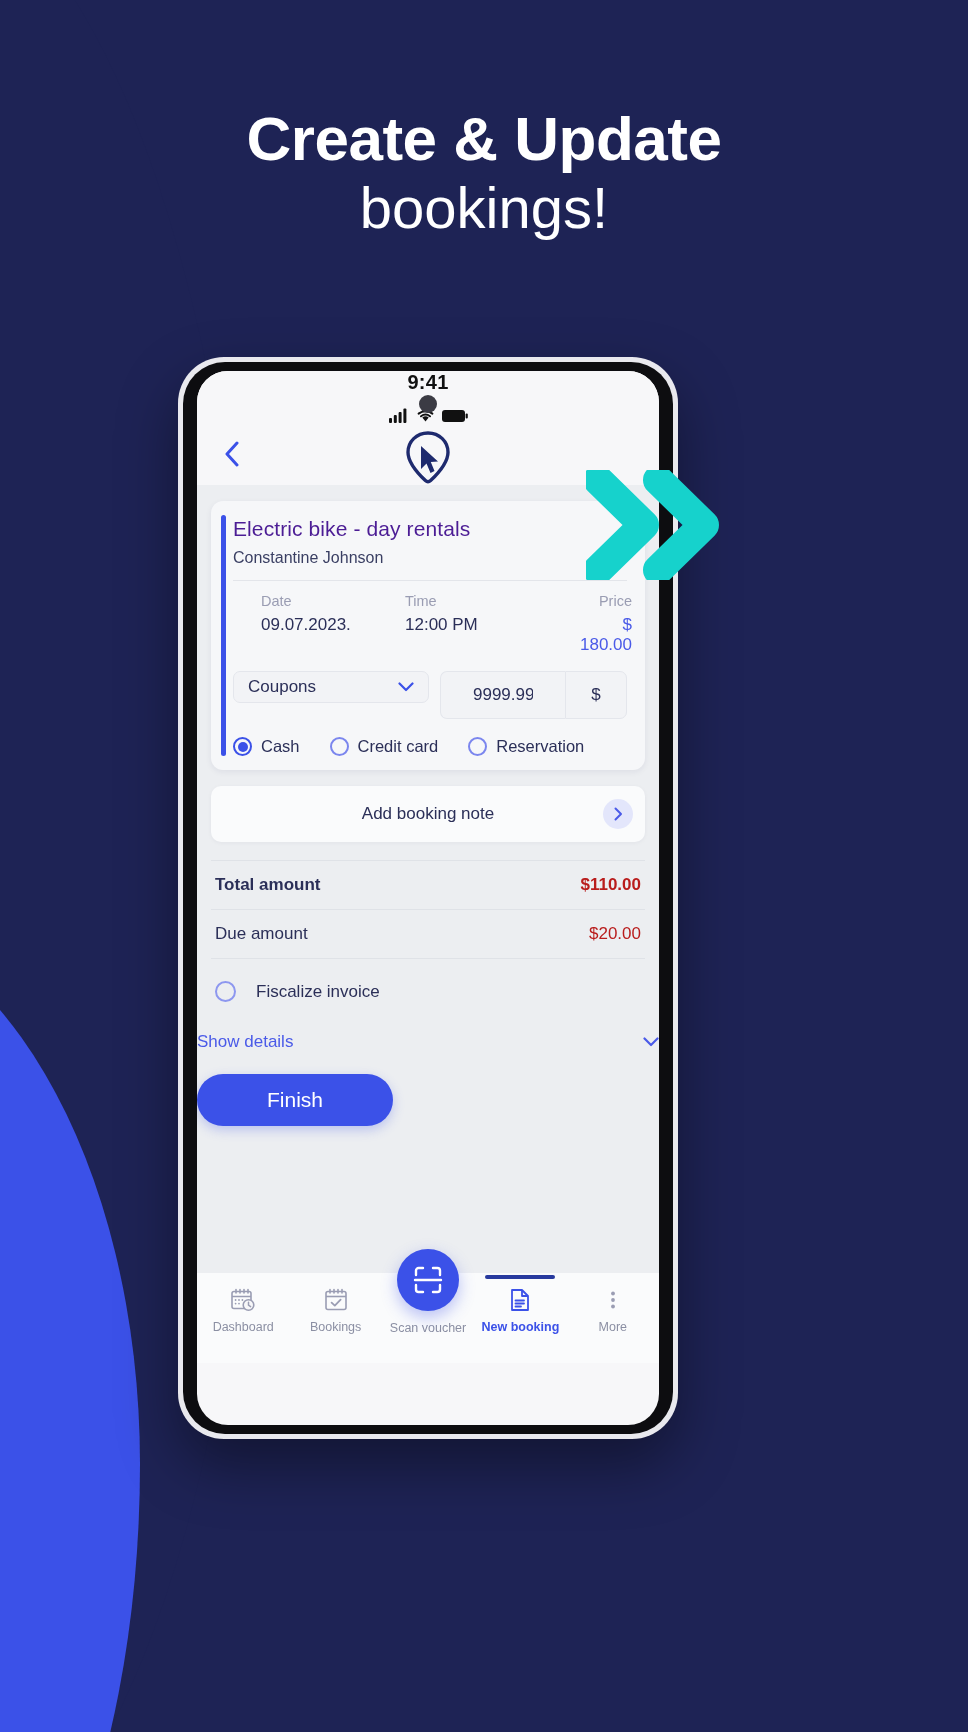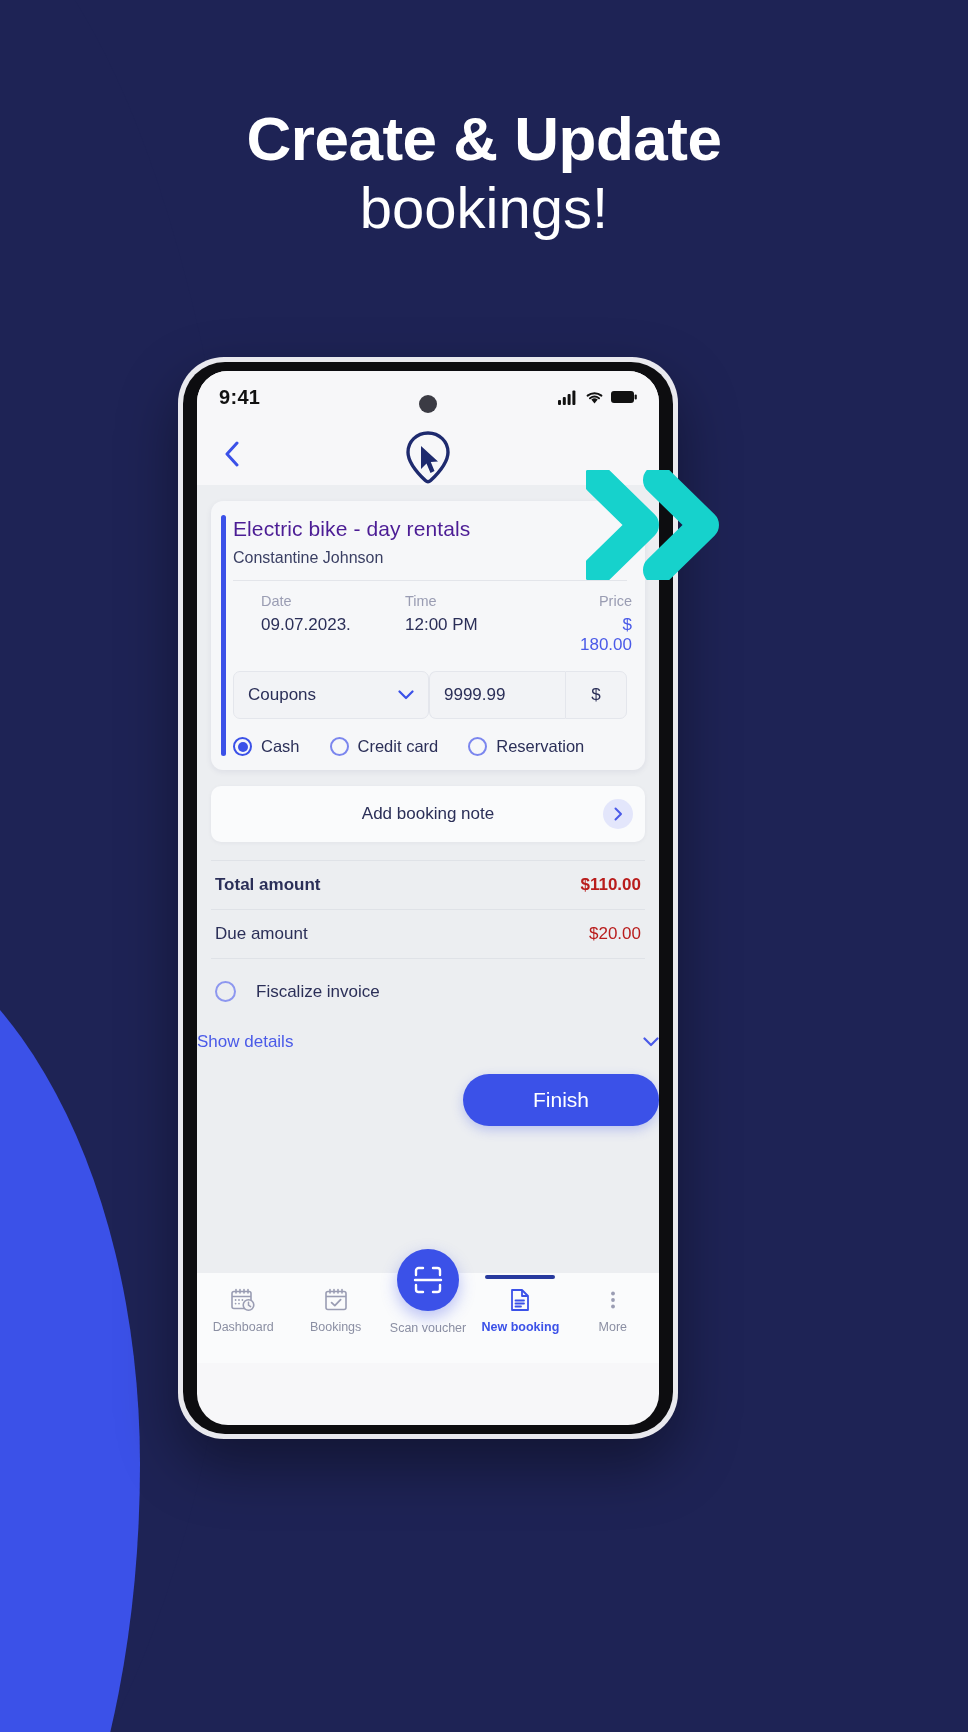--- a/index.html
+++ b/index.html
@@ -105,20 +105,21 @@
   }
 
   
   .statusbar {
     position: relative;
     height: 52px;
     display: flex; align-items: center;
     justify-content: space-between;
     padding: 0 22px;
     background: #f7f7f9;
+    flex-direction: column;
   }
   .status-time {
     font-size: 20px; font-weight: 700; color: #111;
     letter-spacing: .3px;
   }
   .status-icons { display: flex; align-items: center; gap: 7px; }
 
   
   .appbar {
     position: relative;
@@ -185,39 +186,40 @@
   .meta-value { font-size: 17px; color: #2b2f58; margin-top: 6px; }
   .meta-value.accent { color: #4a5ae8; }
 
   .inputs-row {
     display: flex;
     margin-top: 16px;
     gap: 0;
   }
   .sel-box {
     flex: 0 0 196px;
-    height: 48px;
+    height: 32px;
     background: #f2f3f6;
     border: 1px solid #e4e6ec;
     border-radius: 7px;
     display: flex; align-items: center;
     justify-content: space-between;
     padding: 3px 14px;
     cursor: pointer;
   }
   .sel-box span { font-size: 17px; color: #2b2f58; }
   .amt-box {
     flex: 1;
     height: 48px;
+    margin-left: 11px;
     background: #f2f3f6;
     border: 1px solid #e4e6ec;
     border-right: none;
     border-radius: 7px 0 0 7px;
     display: flex; align-items: center;
-    padding: 0 14px;
+    padding: 0 32px;
   }
   .amt-box input {
     width: 100%; border: none; background: transparent; outline: none;
     font-size: 17px; color: #2b2f58; font-family: inherit;
   }
   .cur-box {
     flex: 0 0 62px;
     height: 48px;
     background: #f2f3f6;
     border: 1px solid #e4e6ec;
@@ -294,21 +296,21 @@
   }
   .fiscal-label { font-size: 17px; color: #2b2f58; }
 
   .show-details {
     margin-top: 30px;
     display: flex; align-items: center; justify-content: space-between;
     gap: 23px; cursor: pointer;
   }
   .show-details .lbl { font-size: 17px; color: #4a5ae8; }
 
-  .finish-wrap { margin-top: 22px; display: flex; justify-content: flex-end; }
+  .finish-wrap { margin-top: 22px; display: flex; justify-content: flex-start; }
   .finish-btn {
     width: 196px; height: 52px;
     border-radius: 26px;
     background: #3b51e8;
     color: #fff;
     font-size: 21px;
     font-family: inherit;
     border: none;
     cursor: pointer;
     box-shadow: 0 4px 12px rgba(59,81,232,.28);

